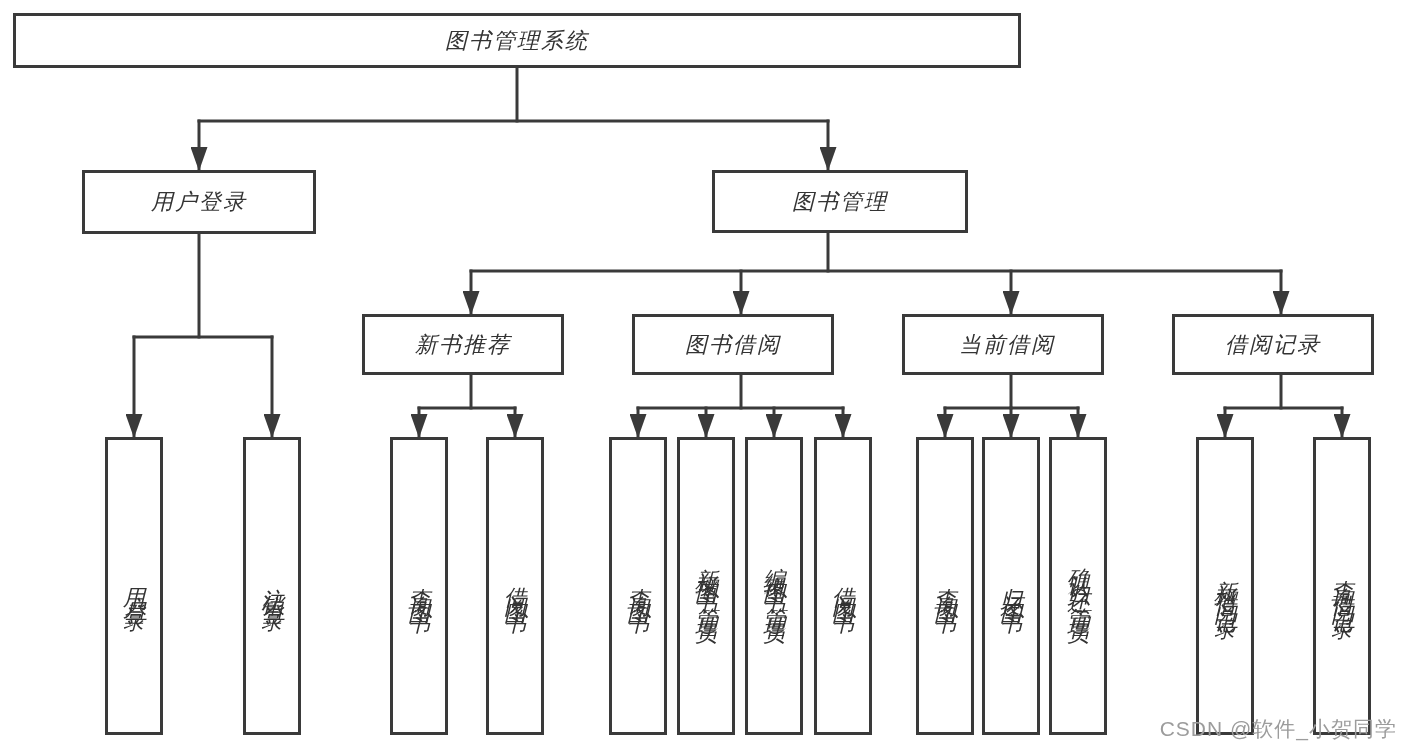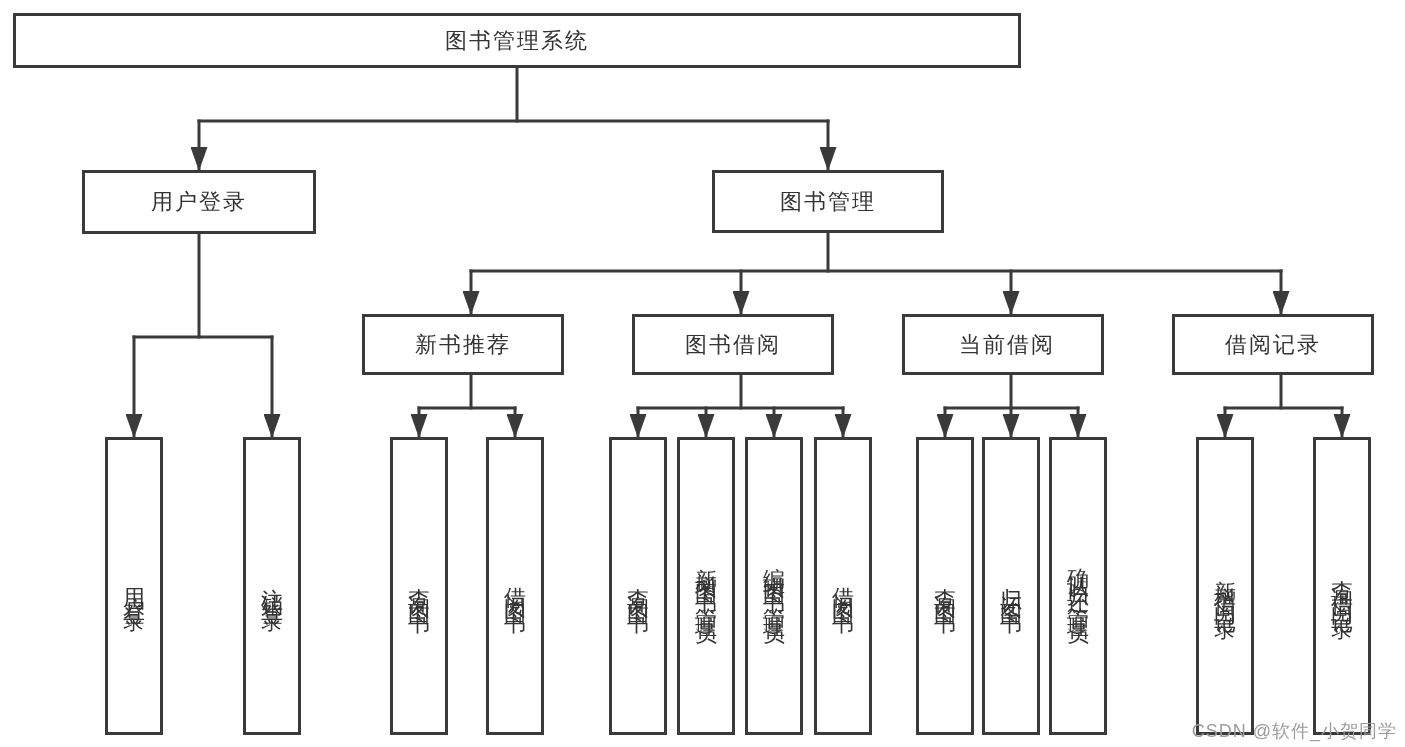--- a/index.html
+++ b/index.html
@@ -23,39 +23,40 @@
   .node {
     position: absolute;
     box-sizing: border-box;
     border: 3px solid #3a3a3a;
     background: #ffffff;
     display: flex;
     align-items: center;
     justify-content: center;
     color: #333333;
     z-index: 2;
+    font-style: italic;
   }
   .node.h {
     font-size: 22px;
     letter-spacing: 2px;
     white-space: nowrap;
   }
   .node.v {
     font-size: 22px;
   }
   .vtext {
     writing-mode: vertical-rl;
     text-orientation: mixed;
     letter-spacing: 8px;
     white-space: nowrap;
     line-height: 1;
   }
   .root   { left: 13px;  top: 13px;  width: 1008px; height: 55px; }
   .l2-a   { left: 82px;  top: 170px; width: 234px;  height: 64px; }
-  .l2-b   { left: 712px; top: 170px; width: 232px;  height: 63px; }
+  .l2-b   { left: 712px; top: 170px; width: 256px;  height: 63px; }
   .l3     { top: 314px;  width: 202px; height: 61px; }
   .l3-1   { left: 362px; }
   .l3-2   { left: 632px; }
   .l3-3   { left: 902px; padding-left: 8px; }
   .l3-4   { left: 1172px; }
   .leaf   { top: 437px; width: 58px; height: 298px; }
   .lf-a1  { left: 105px; }
   .lf-a2  { left: 243px; }
   .lf-b1  { left: 390px; }
   .lf-b2  { left: 486px; }
@@ -65,21 +66,21 @@
   .lf-c4  { left: 814px; }
   .lf-d1  { left: 916px; }
   .lf-d2  { left: 982px; }
   .lf-d3  { left: 1049px; }
   .lf-e1  { left: 1196px; }
   .lf-e2  { left: 1313px; }
   .watermark {
     position: absolute;
     right: 8px;
     bottom: 4px;
-    font-size: 18px;
+    font-size: 21px;
     color: #9c9c9c;
     letter-spacing: 1px;
     z-index: 5;
     white-space: nowrap;
   }
 </style>
 </head>
 <body>
 
 <svg id="connectors" width="1405" height="747" viewBox="0 0 1405 747">

